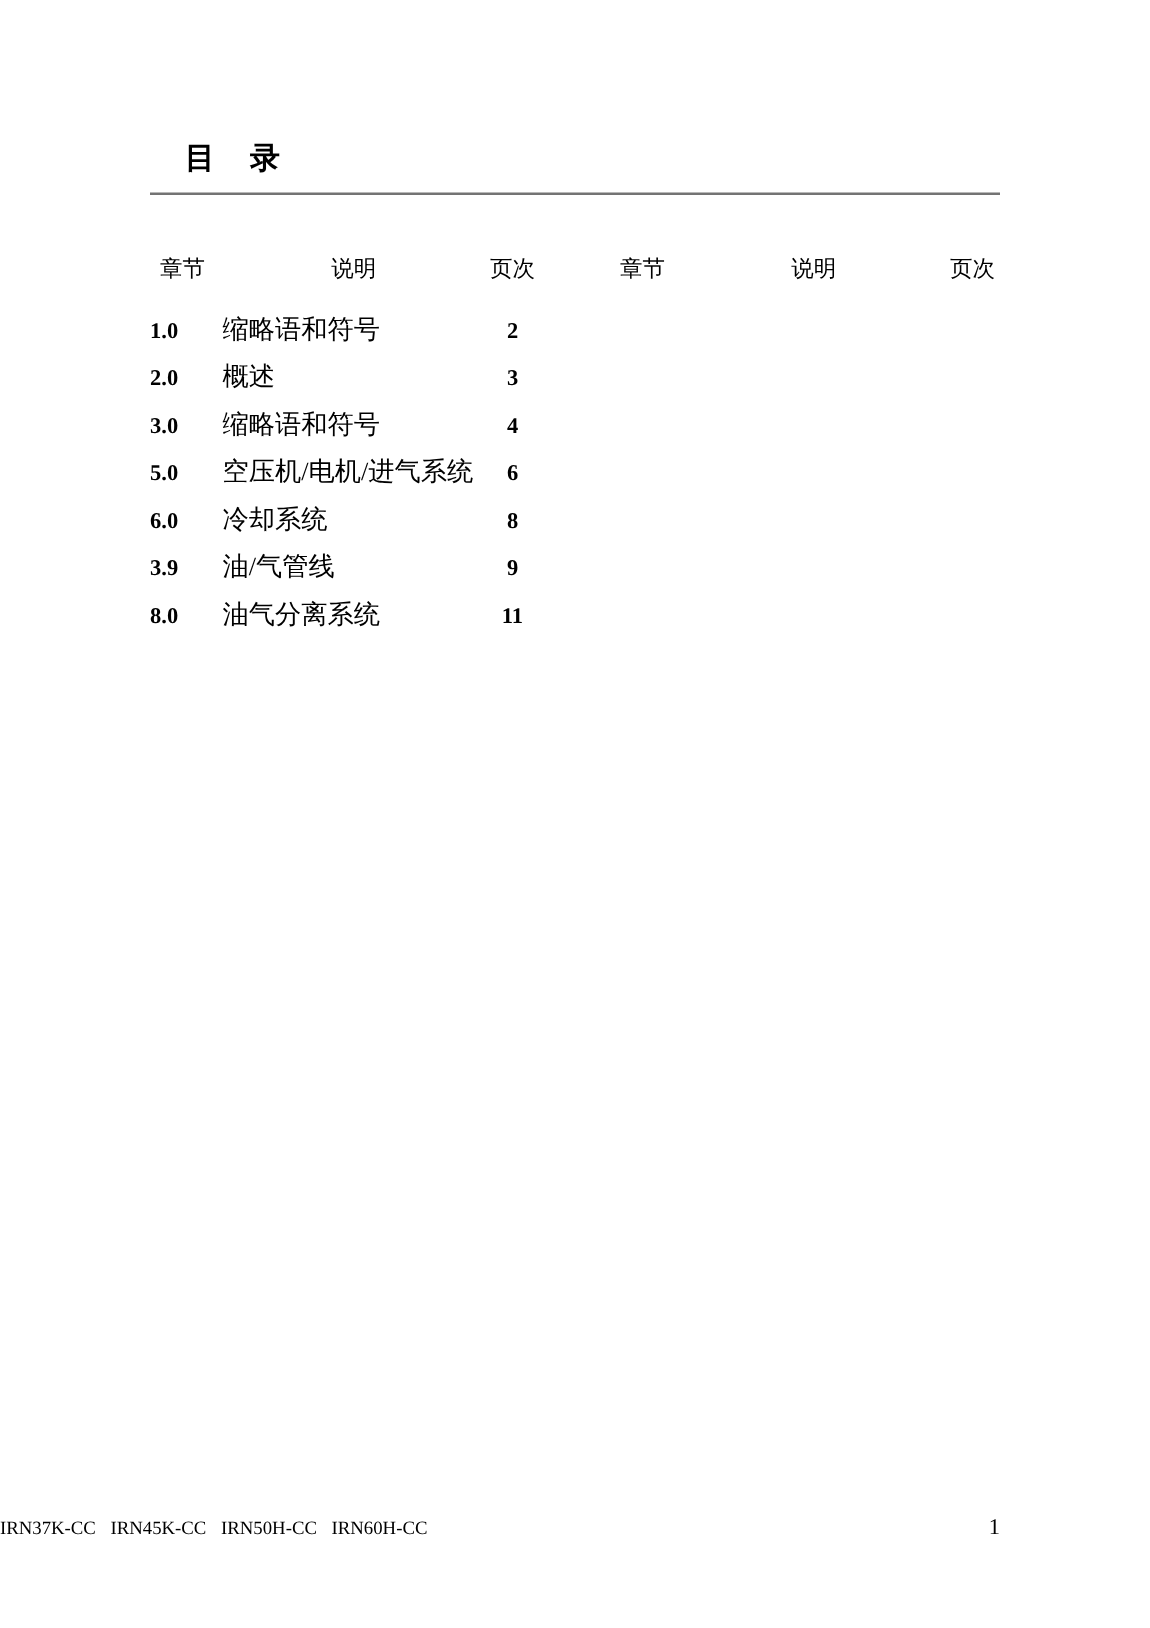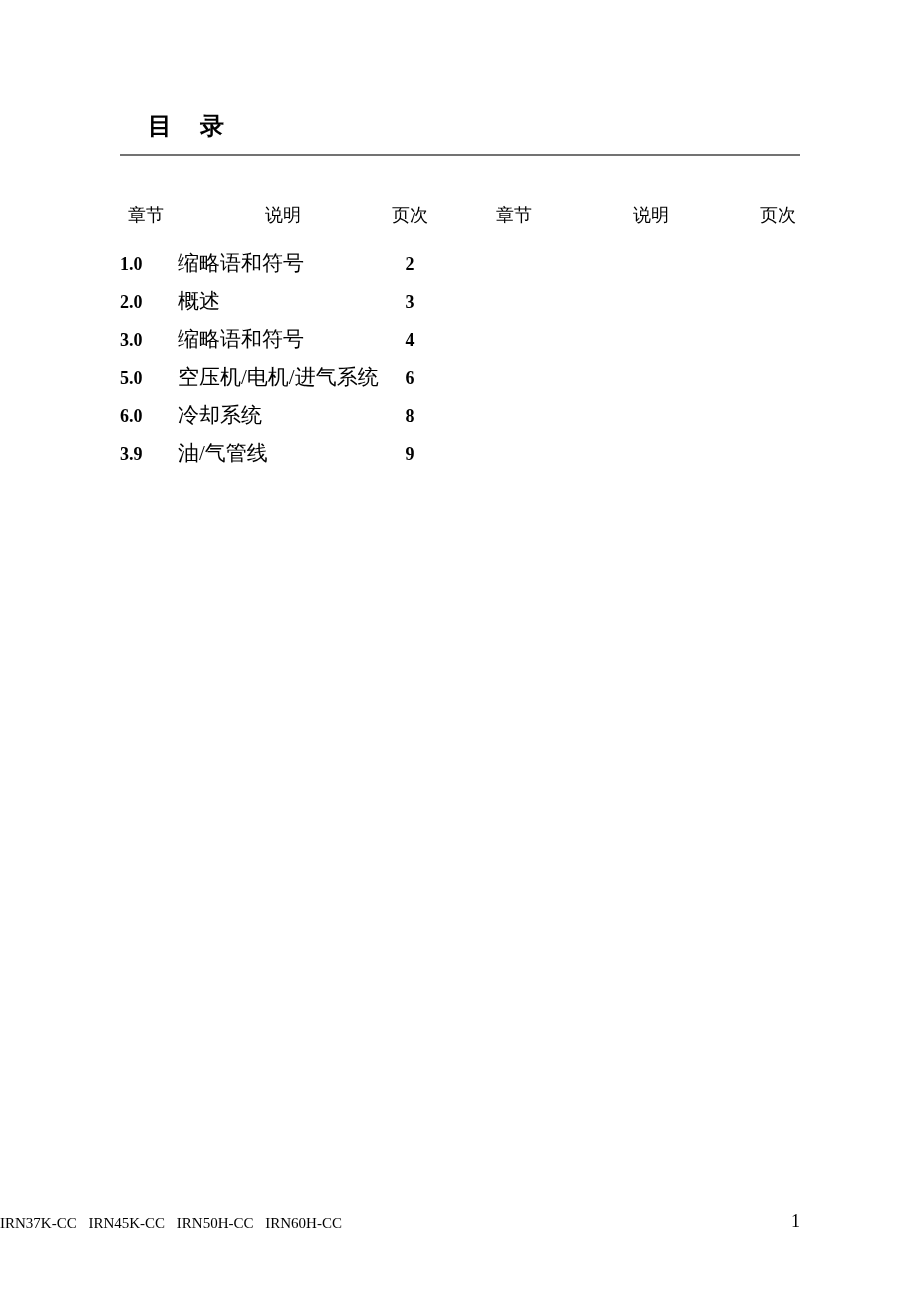--- a/index.html
+++ b/index.html
@@ -123,20 +123,25 @@
           <div class="toc-row">
             <div class="cell-ch">6.0</div>
             <div class="cell-desc">冷却系统</div>
             <div class="cell-pg">8</div>
           </div>
           <div class="toc-row">
             <div class="cell-ch">3.9</div>
             <div class="cell-desc">油/气管线</div>
             <div class="cell-pg">9</div>
           </div>
+          <div class="toc-row">
+            <div class="cell-ch">8.0</div>
+            <div class="cell-desc">油气分离系统</div>
+            <div class="cell-pg">11</div>
+          </div>
         </div>
     </div>
 
     <div class="toc-col">
       <div class="toc-row header">
         <div class="cell-ch hdr">章节</div>
         <div class="cell-desc hdr" style="text-align:center;">说明</div>
         <div class="cell-pg hdr">页次</div>
       </div>
     </div>

